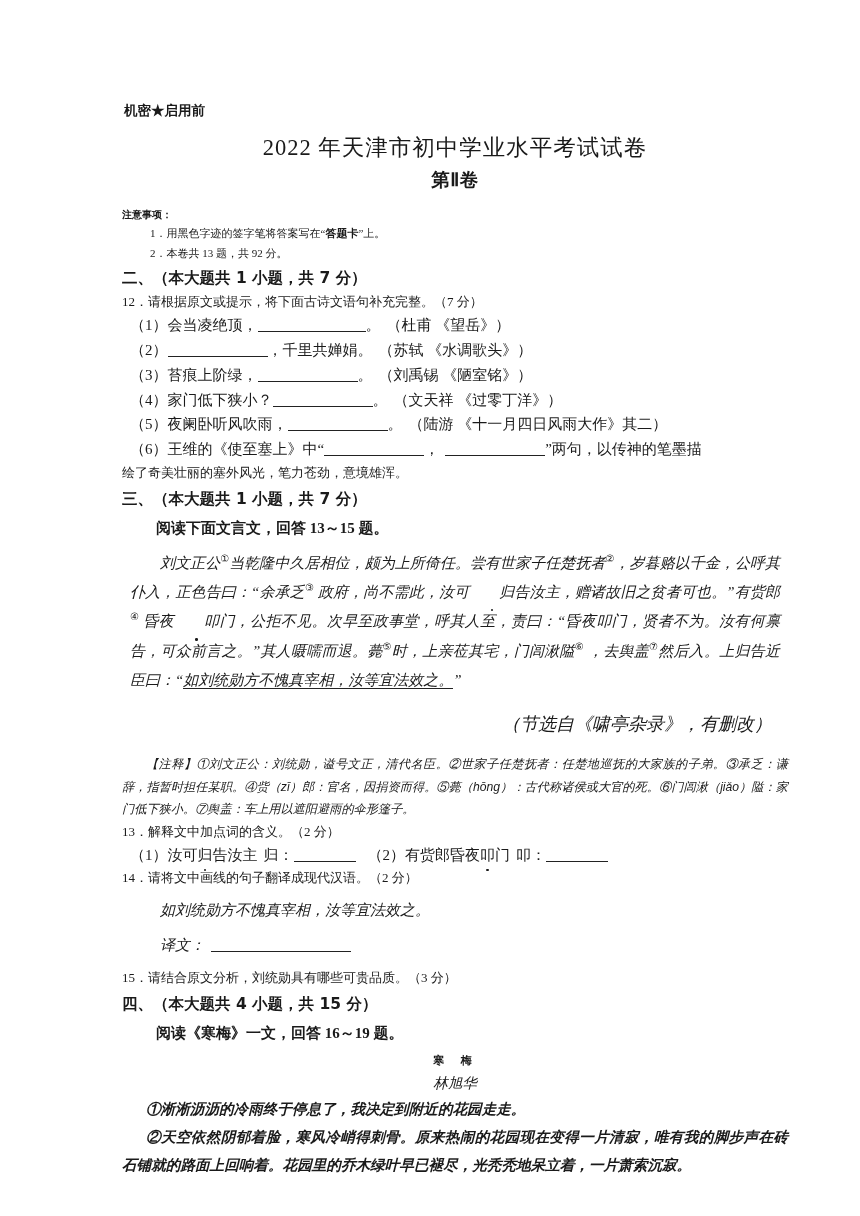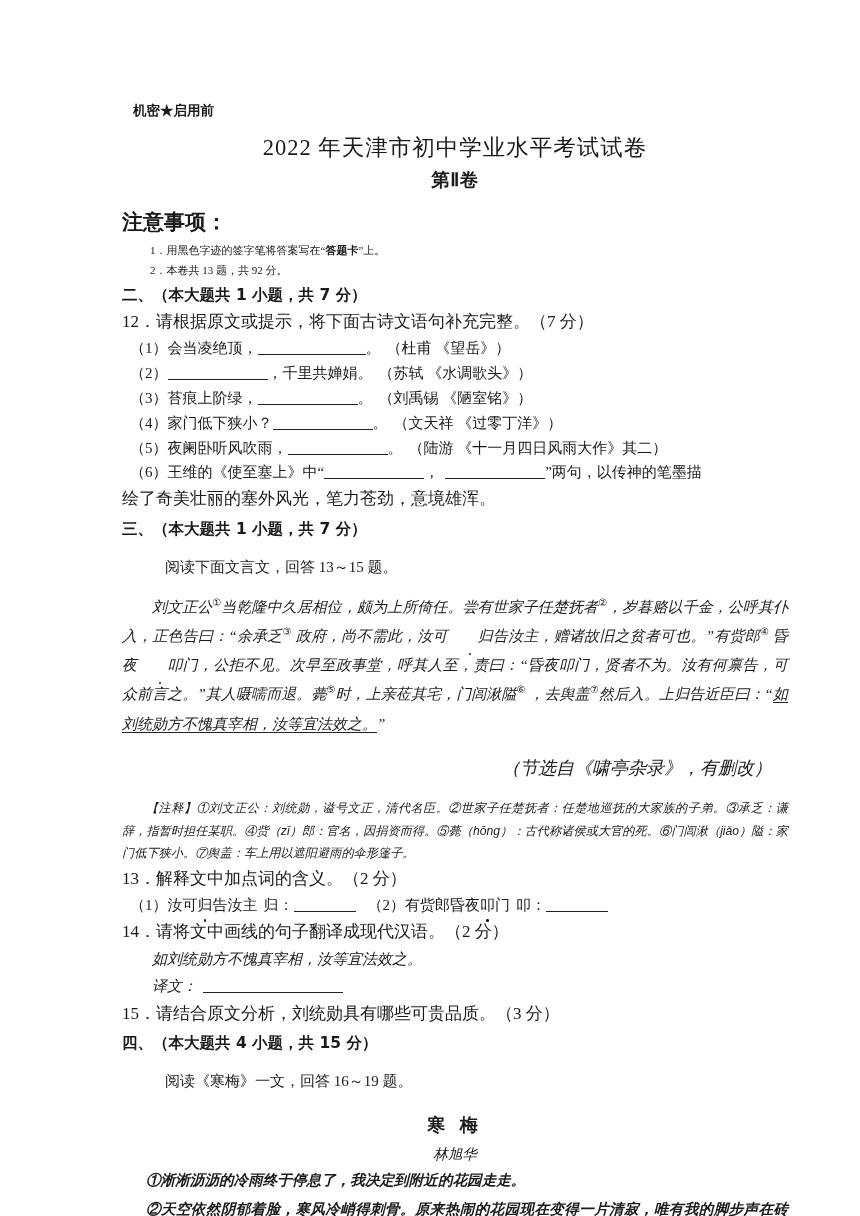--- a/index.html
+++ b/index.html
@@ -29,21 +29,21 @@
     width: 666px;
   }
 
   
   .secrecy {
     font-family: Liberation Sans, sans-serif;
     font-size: 13.5px;
     font-weight: bold;
     letter-spacing: 0px;
     line-height: 1;
-    margin: 0 0 16px 11px;
+    margin: 0 0 16px 2px;
   }
   .doc-title {
     text-align: center;
     font-size: 22.5px;
     letter-spacing: 1px;
     line-height: 1.25;
     margin: 0 0 4px 0;
     font-family: "Liberation Serif", "DejaVu Serif", serif;
   }
   .doc-subject {
@@ -60,21 +60,21 @@
     font-size: 18.5px;
     font-weight: bold;
     letter-spacing: 0.5px;
     line-height: 1.5;
     margin: 2px 0 14px 0;
     font-family: Liberation Sans, sans-serif;
   }
 
   
   .notice-title {
-    font-size: 21px;
+    font-size: 10px;
     font-weight: bold;
     font-family: "DejaVu Sans", "Liberation Sans", sans-serif;
     margin: 0 0 2px 0;
     line-height: 1.5;
   }
   .notice-item {
     font-size: 11px;
     line-height: 1.72;
     margin: 0;
     padding-left: 28px;
@@ -84,29 +84,30 @@
     font-weight: bold;
   }
   .section-head {
     font-size: 15.5px;
     font-weight: bold;
     font-family: "DejaVu Sans", "Liberation Sans", sans-serif;
     line-height: 1.62;
     margin: 3px 0 0 0;
   }
   .q-line {
-    font-size: 17px;
+    font-size: 13px;
     line-height: 1.66;
     margin: 0;
   }
   .q-indent {
     font-size: 15px;
     line-height: 1.66;
-    margin: 13px;
+    margin: 4px;
     padding-left: 30px;
+    font-weight: bold;
   }
   .sub-line {
     font-size: 15px;
     line-height: 1.66;
     margin: 0;
     padding-left: 8px;
   }
   .blank {
     display: inline-block;
     border-bottom: 1px solid #222;
@@ -114,21 +115,21 @@
   }
   .b-sm  { width: 62px; }
   .b-lg  { width: 100px; }
   .b-xl  { width: 108px; }
   .b-tr  { width: 140px; }
 
   
   .classic {
     font-size: 15px;
     line-height: 1.95;
-    margin: 0;
+    margin: 8px;
     text-indent: 30px;
     text-align: justify;
     font-family: "Liberation Serif", "DejaVu Serif", serif;
     font-style: italic;
   }
   .classic .sup {
     font-style: normal;
     font-size: 10px;
     vertical-align: super;
   }
@@ -167,24 +168,24 @@
     margin: 0;
     text-indent: 24px;
     text-align: justify;
     font-family: Liberation Sans, sans-serif;
     font-style: italic;
   }
 
   
   .art-title {
     text-align: center;
-    font-size: 18px;
+    font-size: 11px;
     font-weight: bold;
     letter-spacing: 5px;
-    font-family: Liberation Serif, serif;
+    font-family: Liberation Mono, monospace;
     line-height: 2.0;
     margin: 0;
   }
   .art-author {
     text-align: center;
     font-size: 14.5px;
     line-height: 1.6;
     margin: 0;
     font-family: "Liberation Serif", "DejaVu Serif", serif;
     font-style: italic;

